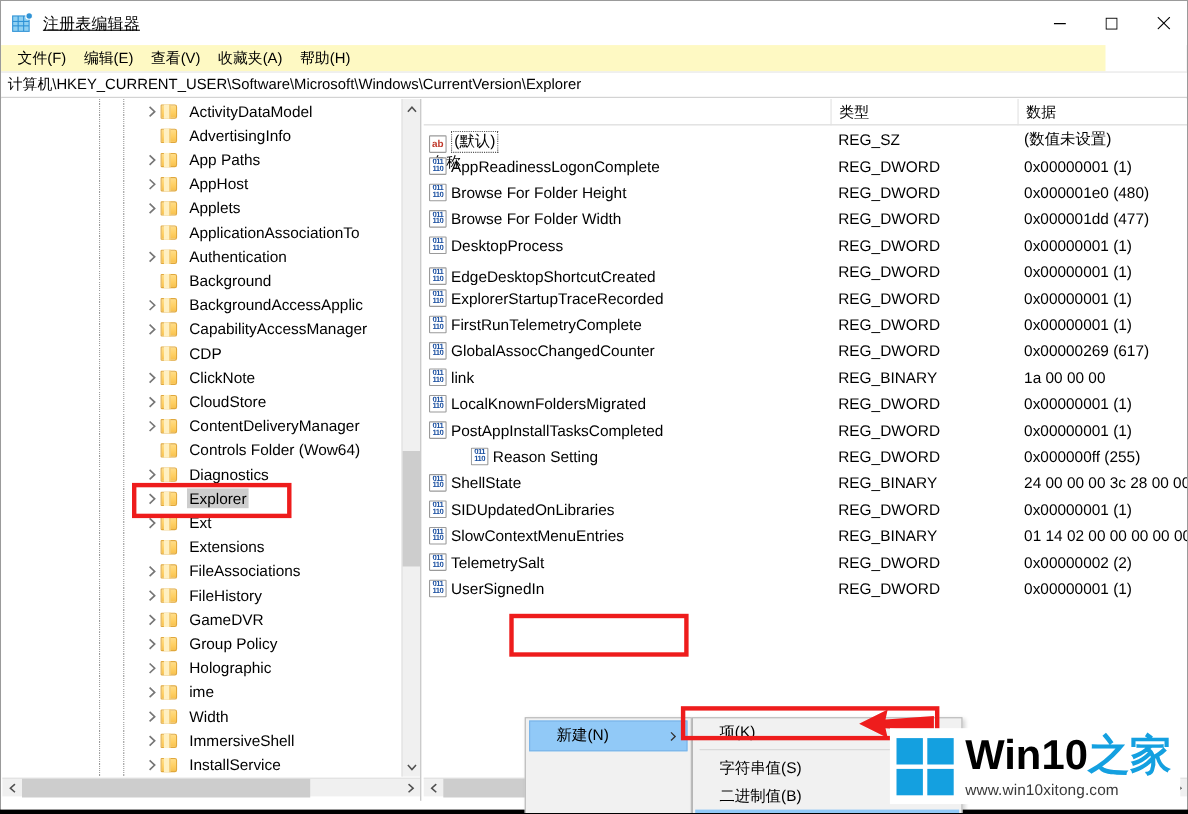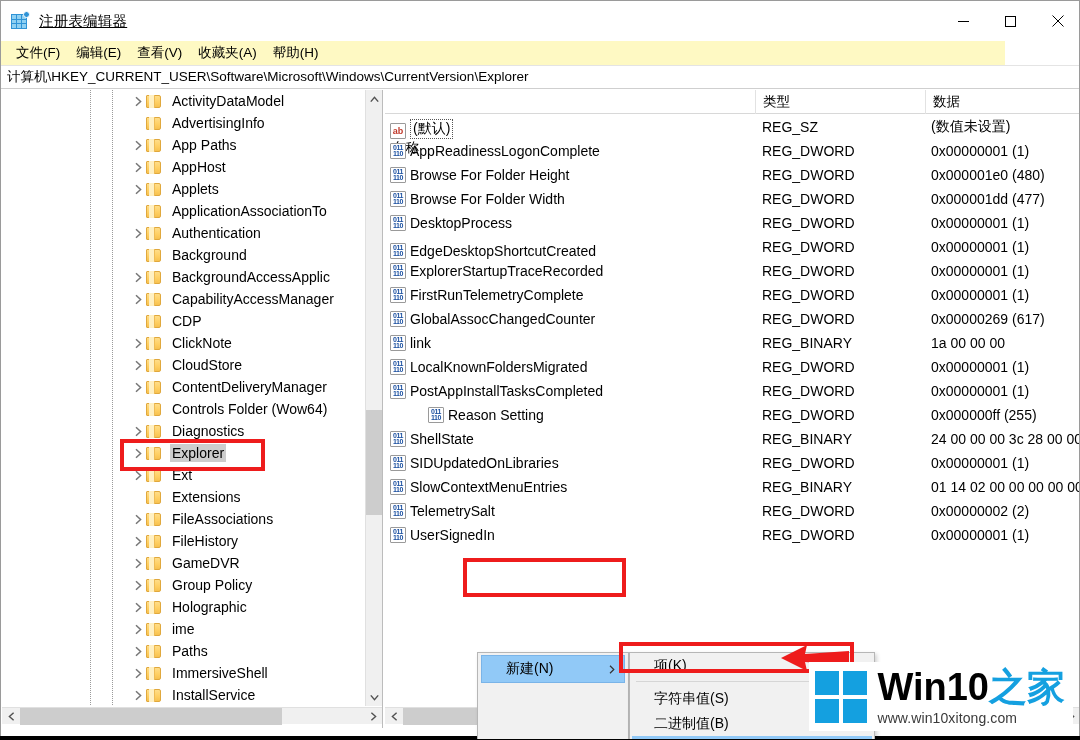--- a/index.html
+++ b/index.html
@@ -784,21 +784,21 @@
             </div>
             <div style="width: 128px; min-width: 128px; height: 22px;"></div>
             <div class="tw">
               <svg width="9" height="11" viewBox="0 0 9 11">
                 <polyline points="2,1.2 6.6,5.5 2,9.8" fill="none" stroke="#767676" stroke-width="1.5"></polyline>
               </svg>
             </div>
             <div class="folder">
               <i></i>
             </div>
-            <div class="tree-label">Paths</div>
+            <div class="tree-label">Width</div>
           </div>
           <div class="tree-row">
             <div class="guides">
               <span style="left: 88px;"></span>
               <span style="left: 110px;"></span>
             </div>
             <div style="width: 128px; min-width: 128px; height: 22px;"></div>
             <div class="tw">
               <svg width="9" height="11" viewBox="0 0 9 11">
                 <polyline points="2,1.2 6.6,5.5 2,9.8" fill="none" stroke="#767676" stroke-width="1.5"></polyline>

